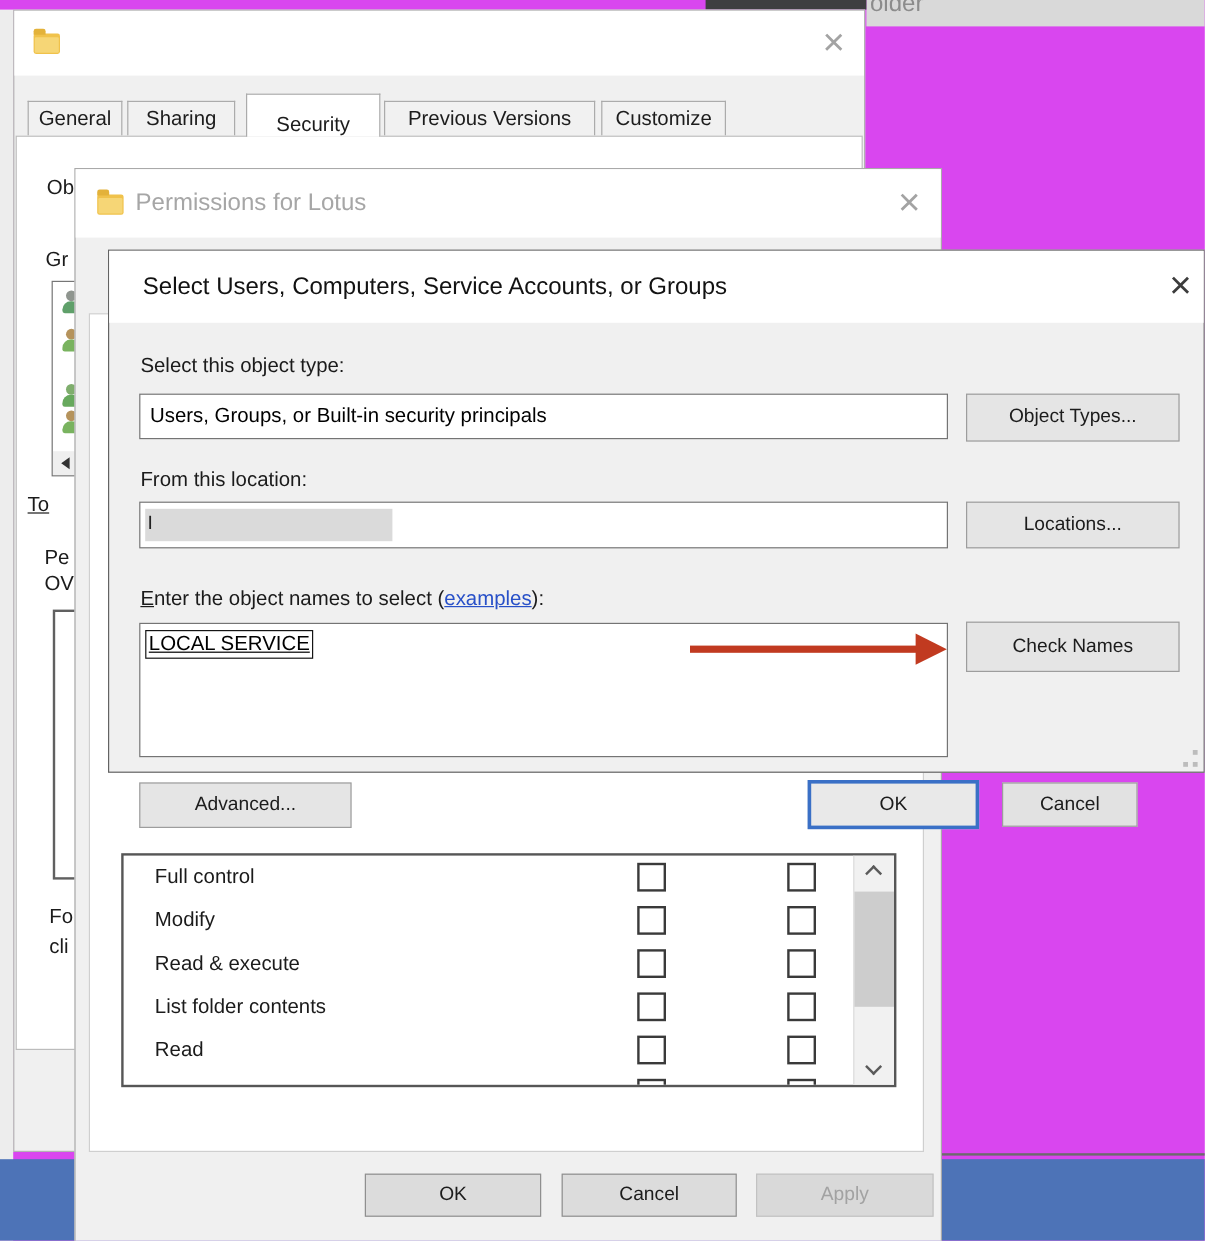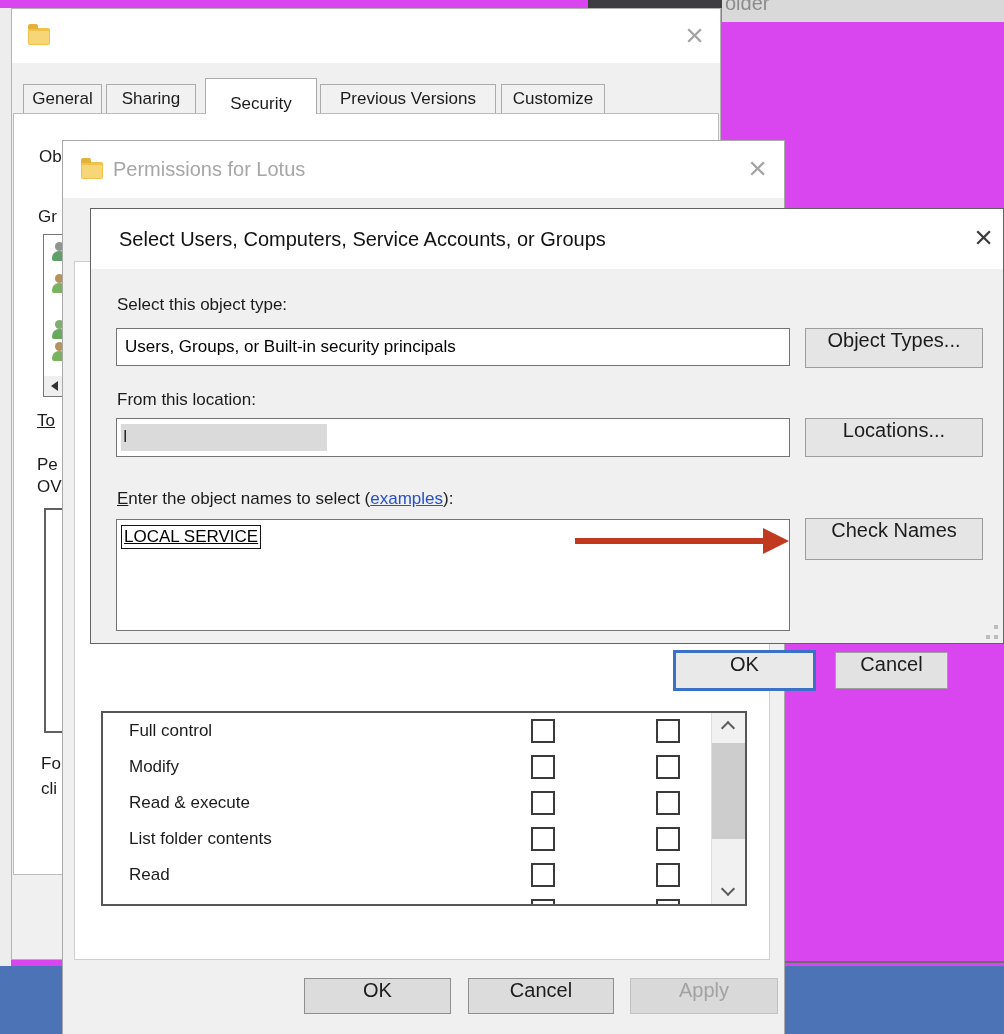--- a/index.html
+++ b/index.html
@@ -4,21 +4,21 @@
 <style>
   *{margin:0;padding:0;box-sizing:border-box;font-family:"Liberation Sans",sans-serif;}
   body{background:#fff;}
   .canvas{position:relative;width:1004px;height:1034px;background:#d946ef;overflow:hidden;}
   .abs{position:absolute;}
   .lbl{position:absolute;font-size:17px;color:#1b1b1b;white-space:nowrap;}
   .win{position:absolute;background:#f0f0f0;}
   .titlebar{position:absolute;left:0;top:0;right:0;background:#fff;}
   .title-text{position:absolute;font-size:20px;white-space:nowrap;}
   .close-x{position:absolute;font-size:32px;line-height:1;font-weight:400;cursor:default;}
-  .btn{position:absolute;display:flex;justify-content:center;font-size:20px;color:#1c1c1c;background:#e5e5e5;border:1px solid #9d9d9d;}
+  .btn{position:absolute;display:flex;align-items:center;justify-content:center;font-size:16px;color:#1c1c1c;background:#e5e5e5;border:1px solid #9d9d9d;}
   .btn.disabled{color:#a2a2a2;border-color:#c2c2c2;background:#d9d9d9;}
   .field{position:absolute;background:#fff;border:1px solid #747474;font-size:17px;color:#000;display:flex;align-items:center;padding:0 8px;white-space:nowrap;overflow:hidden;}
   .tab{position:absolute;display:flex;align-items:center;justify-content:center;font-size:17px;background:#f1f1f1;border:1px solid #ababab;border-bottom:none;color:#1c1c1c;}
   .tab.active{background:#fff;z-index:2;}
   .page{position:absolute;background:#fff;border:1px solid #bcbcbc;}
   .checkbox{position:absolute;width:24px;height:24px;border:2px solid #3a3a3a;background:#fff;}
   .chev{position:absolute;width:10px;height:10px;border-left:2px solid #5a5a5a;border-top:2px solid #5a5a5a;}
   .chev.up{transform:rotate(45deg);}
   .chev.down{transform:rotate(225deg);}
   .folder-icon{position:absolute;width:22px;height:17px;background:#f0c24b;border-radius:2px;}
@@ -79,21 +79,21 @@
       <div class="abs" style="left:29px;top:120px;width:46px;height:163px;border:1px solid #767676;background:#fff;overflow:hidden;">
         <span class="person" style="left:8px;top:7px;--head:#8f958f;--body:#5fa06a;"></span>
         <span class="person" style="left:8px;top:39px;--head:#b5935c;--body:#79b35f;"></span>
         <span class="person" style="left:8px;top:85px;--head:#7fae6d;--body:#67a95d;"></span>
         <span class="person" style="left:8px;top:107px;--head:#b5935c;--body:#79b35f;"></span>
         <div class="abs" style="left:0;bottom:0;width:100%;height:20px;background:#efefef;">
           <span class="tri-left" style="left:7px;top:5px;"></span>
         </div>
       </div>
 
-      <span class="lbl" style="left:23px;top:297px;text-decoration:underline;">To</span>
+      <span class="lbl" style="left:9px;top:297px;text-decoration:underline;">To</span>
       <span class="lbl" style="left:23px;top:341px;">Pe</span>
       <span class="lbl" style="left:23px;top:363px;">OV</span>
 
       <div class="abs" style="left:30px;top:394px;width:46px;height:225px;border:2px solid #606060;background:#fff;"></div>
 
       <span class="lbl" style="left:27px;top:640px;">Fo</span>
       <span class="lbl" style="left:27px;top:665px;">cli</span>
     </div>
   </div>
 
@@ -175,20 +175,23 @@
       <span class="abs" style="left:4px;top:5px;border:1px solid #141414;padding:0 2px;font-size:17px;text-decoration:underline;line-height:22px;">LOCAL SERVICE</span>
     </div>
 
     <div class="arrow-shaft" style="left:484px;top:329px;width:190px;height:6px;"></div>
     <div class="arrow-head" style="left:672px;top:319px;"></div>
 
     <div class="btn" style="left:714px;top:309px;width:178px;height:42px;">
       <span>Check Names</span>
       </div>
 
+    <div class="btn" style="left:25px;top:443px;width:177px;height:38px;">
+      <span>Advanced...</span>
+      </div>
     <div class="btn" style="left:582px;top:441px;width:143px;height:41px;border:3px solid #3a70c6;background:#e9e9e9;">
       <span>OK</span>
       </div>
     <div class="btn" style="left:744px;top:443px;width:113px;height:37px;background:#e2e2e2;">
       <span>Cancel</span>
       </div>
 
     <div class="abs" style="right:5px;bottom:4px;width:14px;height:14px;">
       <span class="grip-dot" style="right:0;top:0;"></span>
       <span class="grip-dot" style="right:0;bottom:0;"></span>

